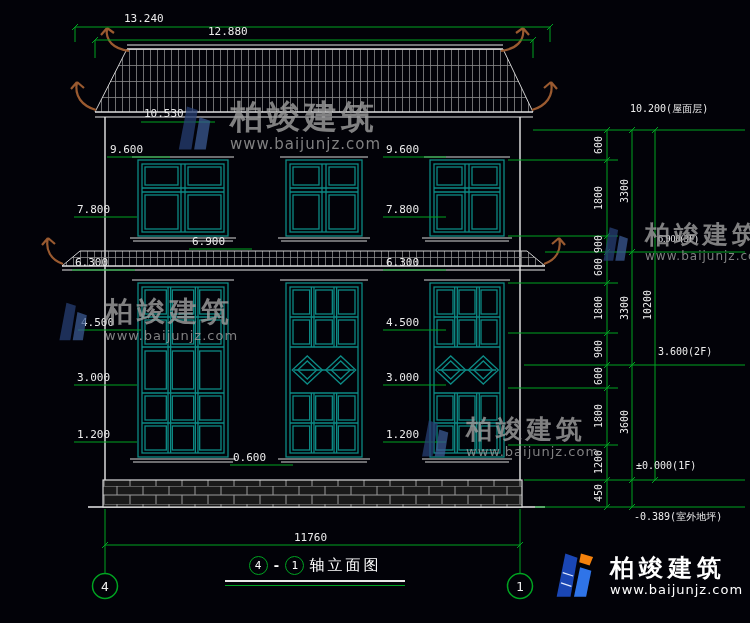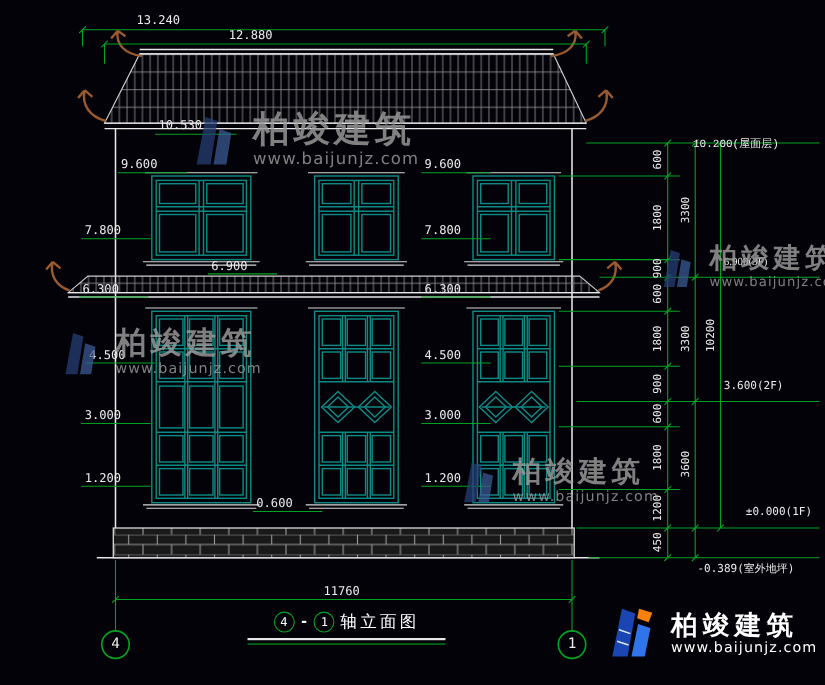--- a/index.html
+++ b/index.html
@@ -217,24 +217,24 @@
       <span class="ann " style="left: 75px; top: 256px;">6.300</span>
       <span class="ann " style="left: 386px; top: 256px;">6.300</span>
       <span class="ann " style="left: 81px; top: 316px;">4.500</span>
       <span class="ann " style="left: 386px; top: 316px;">4.500</span>
       <span class="ann " style="left: 77px; top: 371px;">3.000</span>
       <span class="ann " style="left: 386px; top: 371px;">3.000</span>
       <span class="ann " style="left: 77px; top: 428px;">1.200</span>
       <span class="ann " style="left: 386px; top: 428px;">1.200</span>
       <span class="ann " style="left: 233px; top: 451px;">0.600</span>
       <span class="ann " style="left: 294px; top: 531px;">11760</span>
-      <span class="ann small" style="left: 630px; top: 124px; font-family: Liberation Mono, monospace;">10.200(屋面层)</span>
+      <span class="ann small" style="left: 630px; top: 102px;">10.200(屋面层)</span>
       <span class="ann small" style="left: 658px; top: 233px; font-family: Liberation Serif, serif;">6.900(3F)</span>
       <span class="ann small" style="left: 658px; top: 346px;">3.600(2F)</span>
-      <span class="ann small" style="left: 678px; top: 460px;">±0.000(1F)</span>
+      <span class="ann small" style="left: 636px; top: 460px;">±0.000(1F)</span>
       <span class="ann small" style="left: 634px; top: 510px;">-0.389(室外地坪)</span>
       <span class="ann rot" style="left: 598px; top: 145px;">600</span>
       <span class="ann rot" style="left: 598px; top: 198px;">1800</span>
       <span class="ann rot" style="left: 598px; top: 244px;">900</span>
       <span class="ann rot" style="left: 598px; top: 267px;">600</span>
       <span class="ann rot" style="left: 598px; top: 308px;">1800</span>
       <span class="ann rot" style="left: 598px; top: 349px;">900</span>
       <span class="ann rot" style="left: 598px; top: 376px;">600</span>
       <span class="ann rot" style="left: 598px; top: 416px;">1800</span>
       <span class="ann rot" style="left: 598px; top: 462px;">1200</span>

